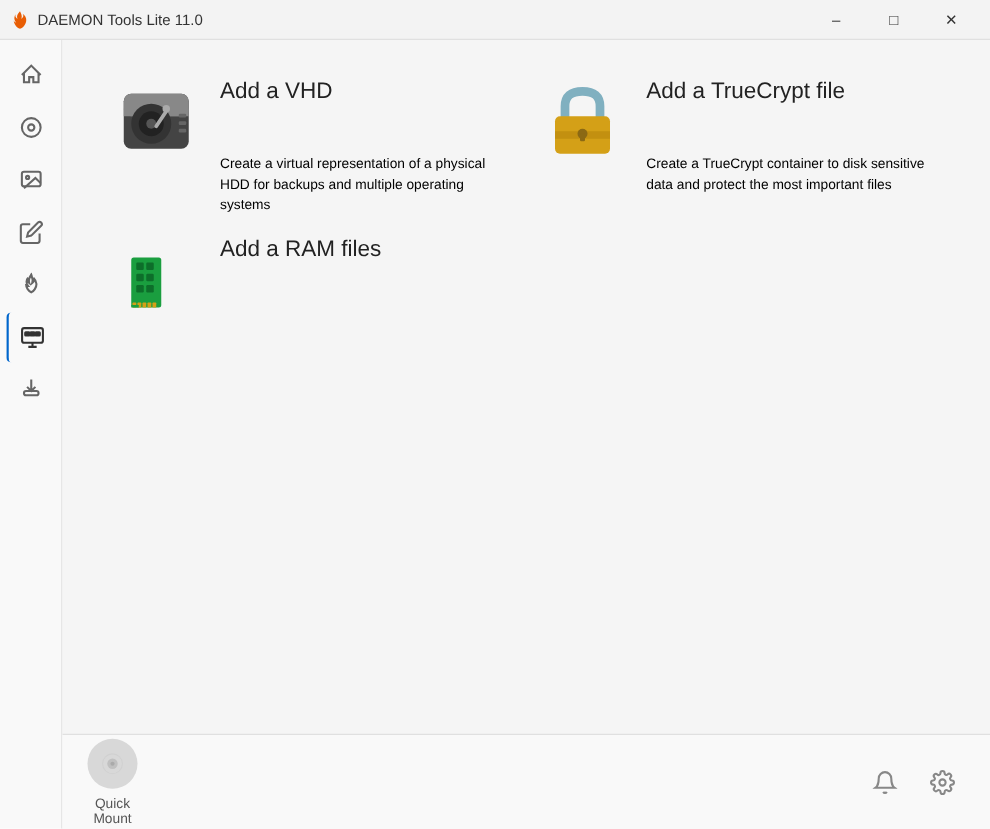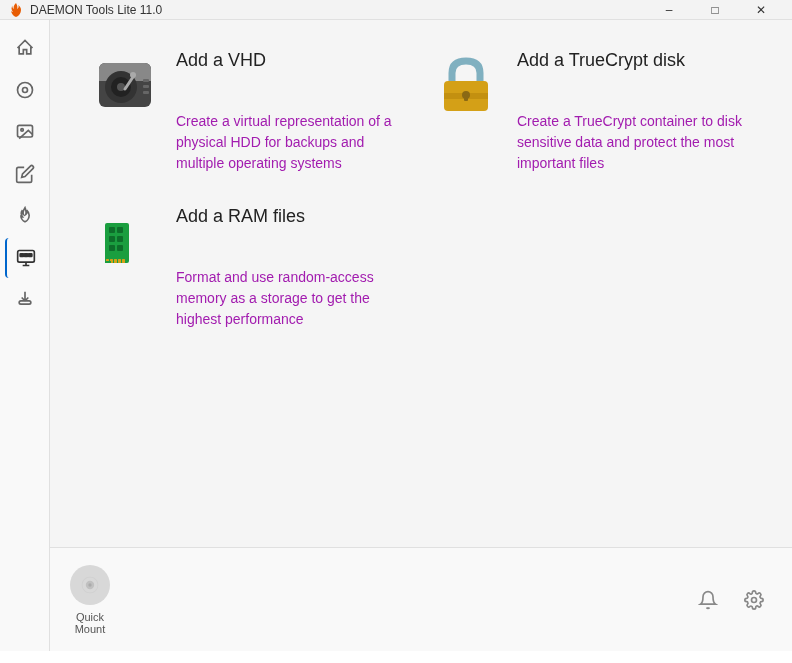--- a/index.html
+++ b/index.html
@@ -9,21 +9,21 @@
       font-family: 'Segoe UI', Arial, sans-serif;
       background: #fff;
       overflow: hidden;
     }
 
     
     .title-bar {
       display: flex;
       align-items: center;
       justify-content: space-between;
-      height: 20px;
+      height: 32px;
       background: #f3f3f3;
       padding: 0 8px;
       border-bottom: 1px solid #e0e0e0;
     }
     .title-bar-left {
       display: flex;
       align-items: center;
       gap: 6px;
     }
     .title-bar-icon {
@@ -93,21 +93,21 @@
       display: flex;
       flex-direction: column;
       background: #f5f5f5;
     }
     .main-content {
       flex: 1;
       padding: 30px 40px;
       display: grid;
       grid-template-columns: 1fr 1fr;
       grid-template-rows: auto auto;
-      gap: 32px 20px;
+      gap: 16px 20px;
       align-content: start;
     }
 
     
     .feature-card {
       display: flex;
       align-items: flex-start;
       gap: 16px;
       cursor: pointer;
     }
@@ -120,29 +120,29 @@
       justify-content: center;
     }
     .card-text {}
     .card-title {
       font-size: 18px;
       font-weight: 500;
       color: #222;
       margin-bottom: 6px;
     }
     .card-desc {
-      font-size: 14px;
-      color: #a21caf;
+      font-size: 11px;
+      color: #000000;
       line-height: 1.5;
       margin-top: 40px;
     }
 
     
     .bottom-bar {
-      height: 104px;
+      height: 76px;
       background: #f9f9f9;
       border-top: 1px solid #e0e0e0;
       display: flex;
       align-items: center;
       padding: 0 20px;
       gap: 4px;
     }
     .quick-mount {
       display: flex;
       flex-direction: column;
@@ -282,21 +282,21 @@
 
             <rect x="12" y="30" width="44" height="30" rx="4" fill="#d4a017"></rect>
 
             <rect x="12" y="42" width="44" height="6" fill="#b8860b" opacity="0.6"></rect>
 
             <circle cx="34" cy="44" r="4" fill="#8B6914"></circle>
             <rect x="32" y="44" width="4" height="6" rx="1" fill="#8B6914"></rect>
           </svg>
         </div>
         <div class="card-text">
-          <div class="card-title">Add a TrueCrypt disk</div>
+          <div class="card-title">Add a TrueCrypt file</div>
           <div class="card-desc">Create a TrueCrypt container to disk sensitive data and protect the most important files</div>
         </div>
       </div>
 
       <div class="feature-card">
         <div class="card-icon">
 
           <svg width="68" height="68" viewBox="0 0 68 68">
 
             <rect x="14" y="16" width="24" height="40" rx="2" fill="#1a9e3f"></rect>
@@ -312,21 +312,20 @@
             <rect x="19" y="52" width="3" height="4" rx="0.5" fill="#d4a017"></rect>
             <rect x="23" y="52" width="3" height="4" rx="0.5" fill="#d4a017"></rect>
             <rect x="27" y="52" width="3" height="4" rx="0.5" fill="#d4a017"></rect>
             <rect x="31" y="52" width="3" height="4" rx="0.5" fill="#d4a017"></rect>
 
             <rect x="14" y="54" width="6" height="2" rx="0" fill="#1a9e3f"></rect>
           </svg>
         </div>
         <div class="card-text">
           <div class="card-title">Add a RAM files</div>
-          <div class="card-desc">Format and use random-access memory as a storage to get the highest performance</div>
         </div>
       </div>
 
     </div>
 
     <div class="bottom-bar">
       <div class="quick-mount">
         <div class="quick-mount-circle">
           <svg width="20" height="20" viewBox="0 0 24 24" fill="none" stroke="#888" stroke-width="2.5">
             <circle cx="12" cy="12" r="10" fill="#d0d0d0" stroke="none"></circle>

